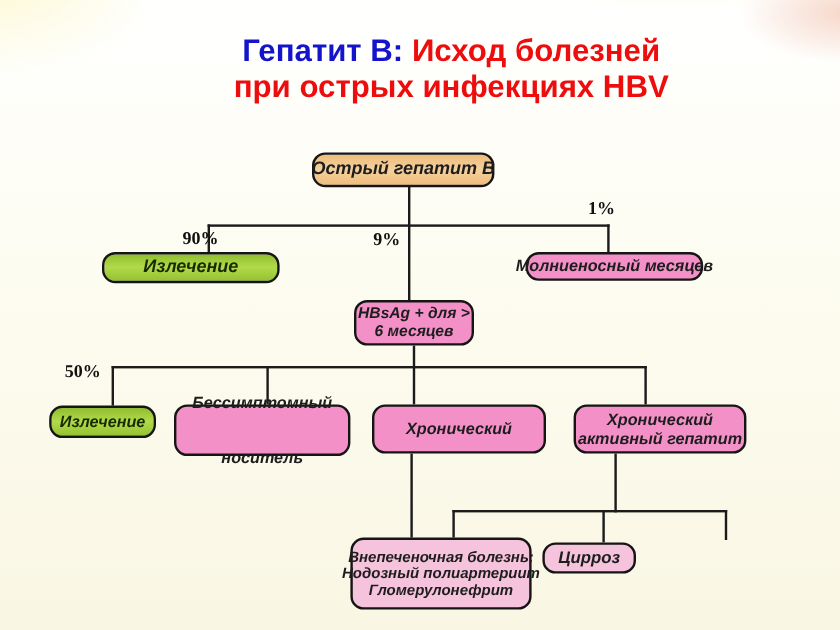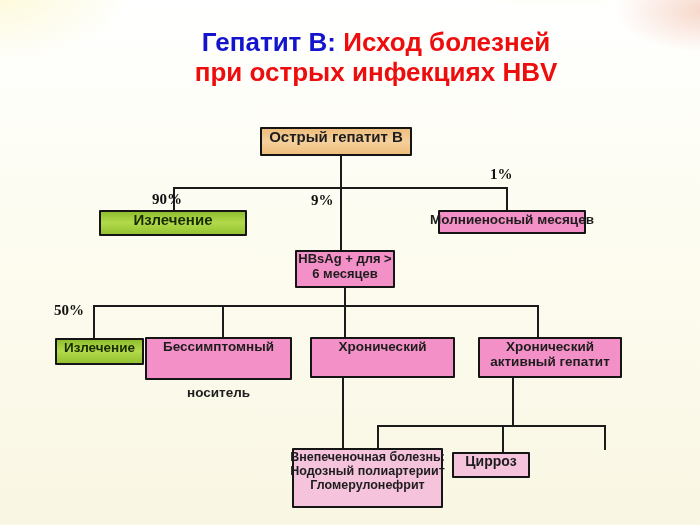--- a/index.html
+++ b/index.html
@@ -20,31 +20,32 @@
     font-weight:bold;
     font-size:26px;line-height:30px;
     letter-spacing:0px;
   }
   .blue{color:#1414cc;}
   .red{color:#ee0d0d;}
   .node{
     position:absolute;
     box-sizing:border-box;
     border:2px solid #151515;
-    border-radius:1px;
+    border-radius:11px;
     display:flex;flex-direction:column;
-    align-items:center;justify-content:flex-start;
+    align-items:center;justify-content:center;
     text-align:center;
     font-weight:bold;
     color:#1d1d1d;
     white-space:nowrap;
     line-height:1.12;
+    font-style:italic;
   }
   .tan{background:linear-gradient(180deg,#eebd7d 0%,#f5d09c 50%,#eebd7d 100%);}
-  .green{background:linear-gradient(180deg,#8fbe2e 0%,#b2da4b 48%,#94c231 100%);color:#182b00;margin-left:14px;}
+  .green{background:linear-gradient(180deg,#8fbe2e 0%,#b2da4b 48%,#94c231 100%);color:#182b00;}
   .pink{background:#f390c7;}
   .pinklight{background:#f6c3dc;}
   .vline{position:absolute;width:2px;background:#1b1b1b;}
   .hline{position:absolute;height:2px;background:#1b1b1b;}
   .pct{
     position:absolute;
     font-family:"Liberation Serif", serif;
     font-weight:bold;
     font-size:15px;color:#111;
   }

